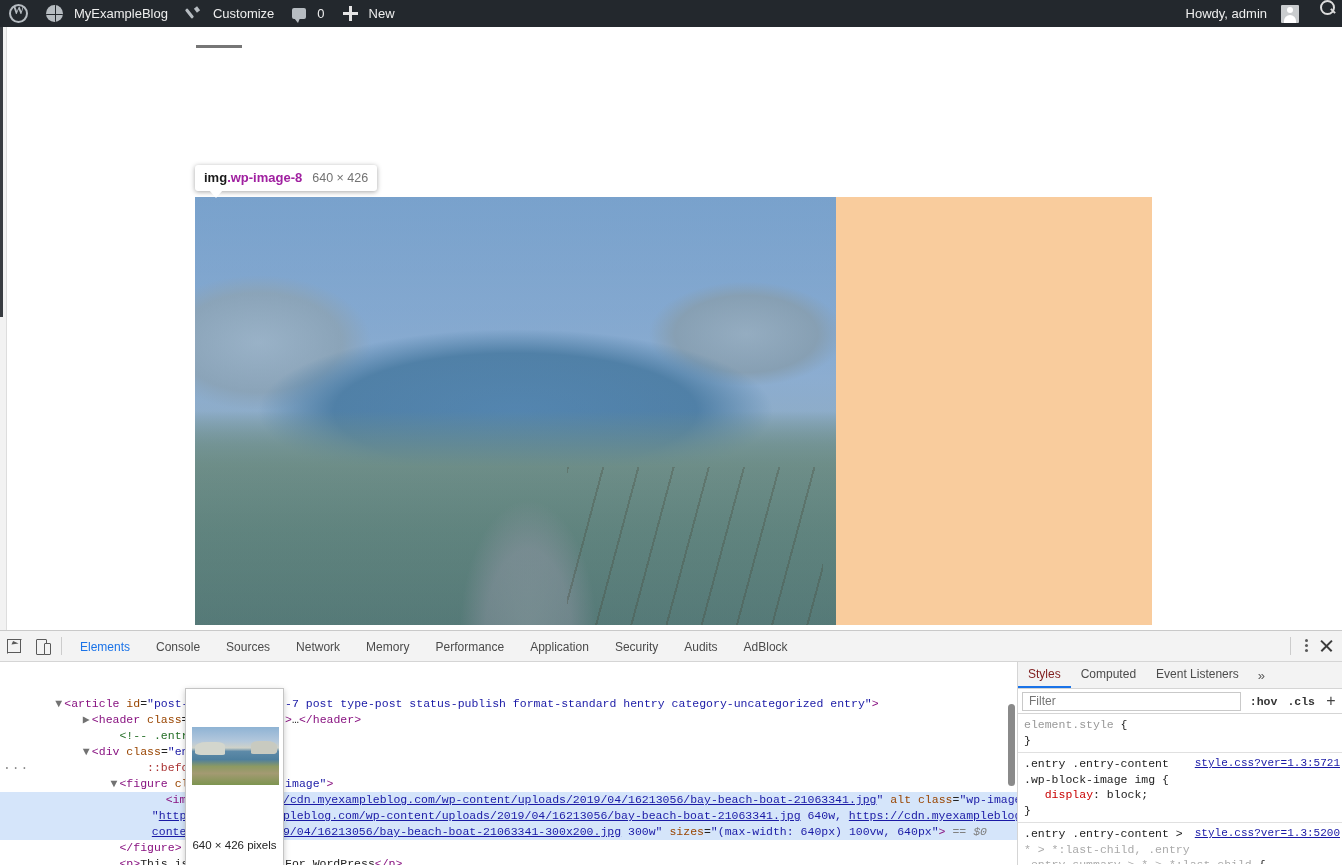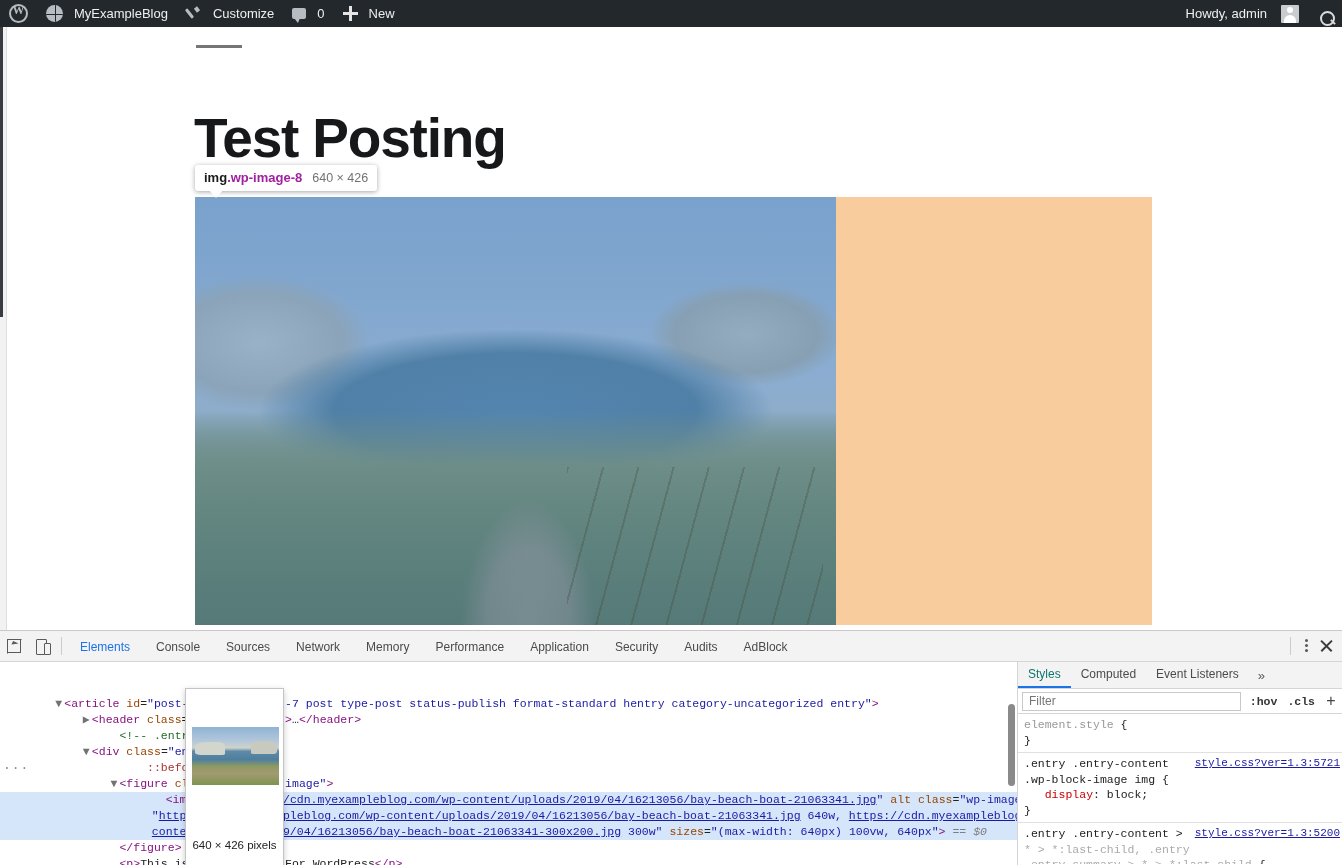--- a/index.html
+++ b/index.html
@@ -19,21 +19,21 @@
     background: #23282d; color: #eee;
     display: flex; align-items: center;
     font-size: 13px;
     z-index: 40;
   }
   .ab-item {
     display: flex; align-items: center; gap: 11px;
     height: 27px; padding: 0 9px; color: #eee; white-space: nowrap;
   }
   .ab-spacer { flex: 1 1 auto; }
-  .ab-right { display: flex; align-items: flex-end; }
+  .ab-right { display: flex; align-items: flex-start; }
   .wp-logo {
     width: 19px; height: 19px; border-radius: 50%;
     border: 2px solid #b6bcc1; position: relative; display: inline-block;
   }
   .wp-logo::before {
     content: "W"; position: absolute; left: 0; right: 0; top: -3px;
     text-align: center; font-size: 12px; font-weight: bold; color: #b6bcc1;
     font-family: "Liberation Serif", serif;
   }
   .site-icon {
@@ -310,21 +310,21 @@
   }
   .styles-tabs {
     height: 27px; display: flex; align-items: stretch;
     border-bottom: 1px solid #d5d5d5; background: #f3f3f3;
     font-family: "Liberation Sans", sans-serif;
   }
   .st-tab {
     padding: 0 10px; display: flex; align-items: center; font-size: 12px;
     color: #4b4b4b; border-bottom: 2px solid transparent;
   }
-  .st-tab.active { color: #0f766e; border-bottom-color: #1a73e8; }
+  .st-tab.active { color: #7f1d1d; border-bottom-color: #1a73e8; }
   .st-more { padding: 0 9px; display: flex; align-items: center; color: #5a5a5a; font-size: 13px; }
   .styles-filterbar {
     height: 25px; display: flex; align-items: center;
     border-bottom: 1px solid #d5d5d5; background: #fff;
     font-family: "Liberation Sans", sans-serif;
   }
   .filter-input {
     flex: 1 1 auto; height: 19px; margin: 16px 4px;
     border: 1px solid #c9c9c9; background: #fff;
     font-size: 12px; color: #888; padding: 0 6px; line-height: 19px;
@@ -387,21 +387,20 @@
       <span class="search-ab"></span>
     </div>
   </div>
 
   <div class="viewport">
     <div class="left-edge">
       <div class="left-edge-dark"></div>
     </div>
 
     <div class="post-rule"></div>
-    <h1 class="post-title">Test Posting</h1>
 
     <div class="hl-margin">
       <div class="hl-content">
         <div class="photo">
           <div class="photo-fence"></div>
         </div>
       </div>
     </div>
 
     <div class="hl-tooltip">

